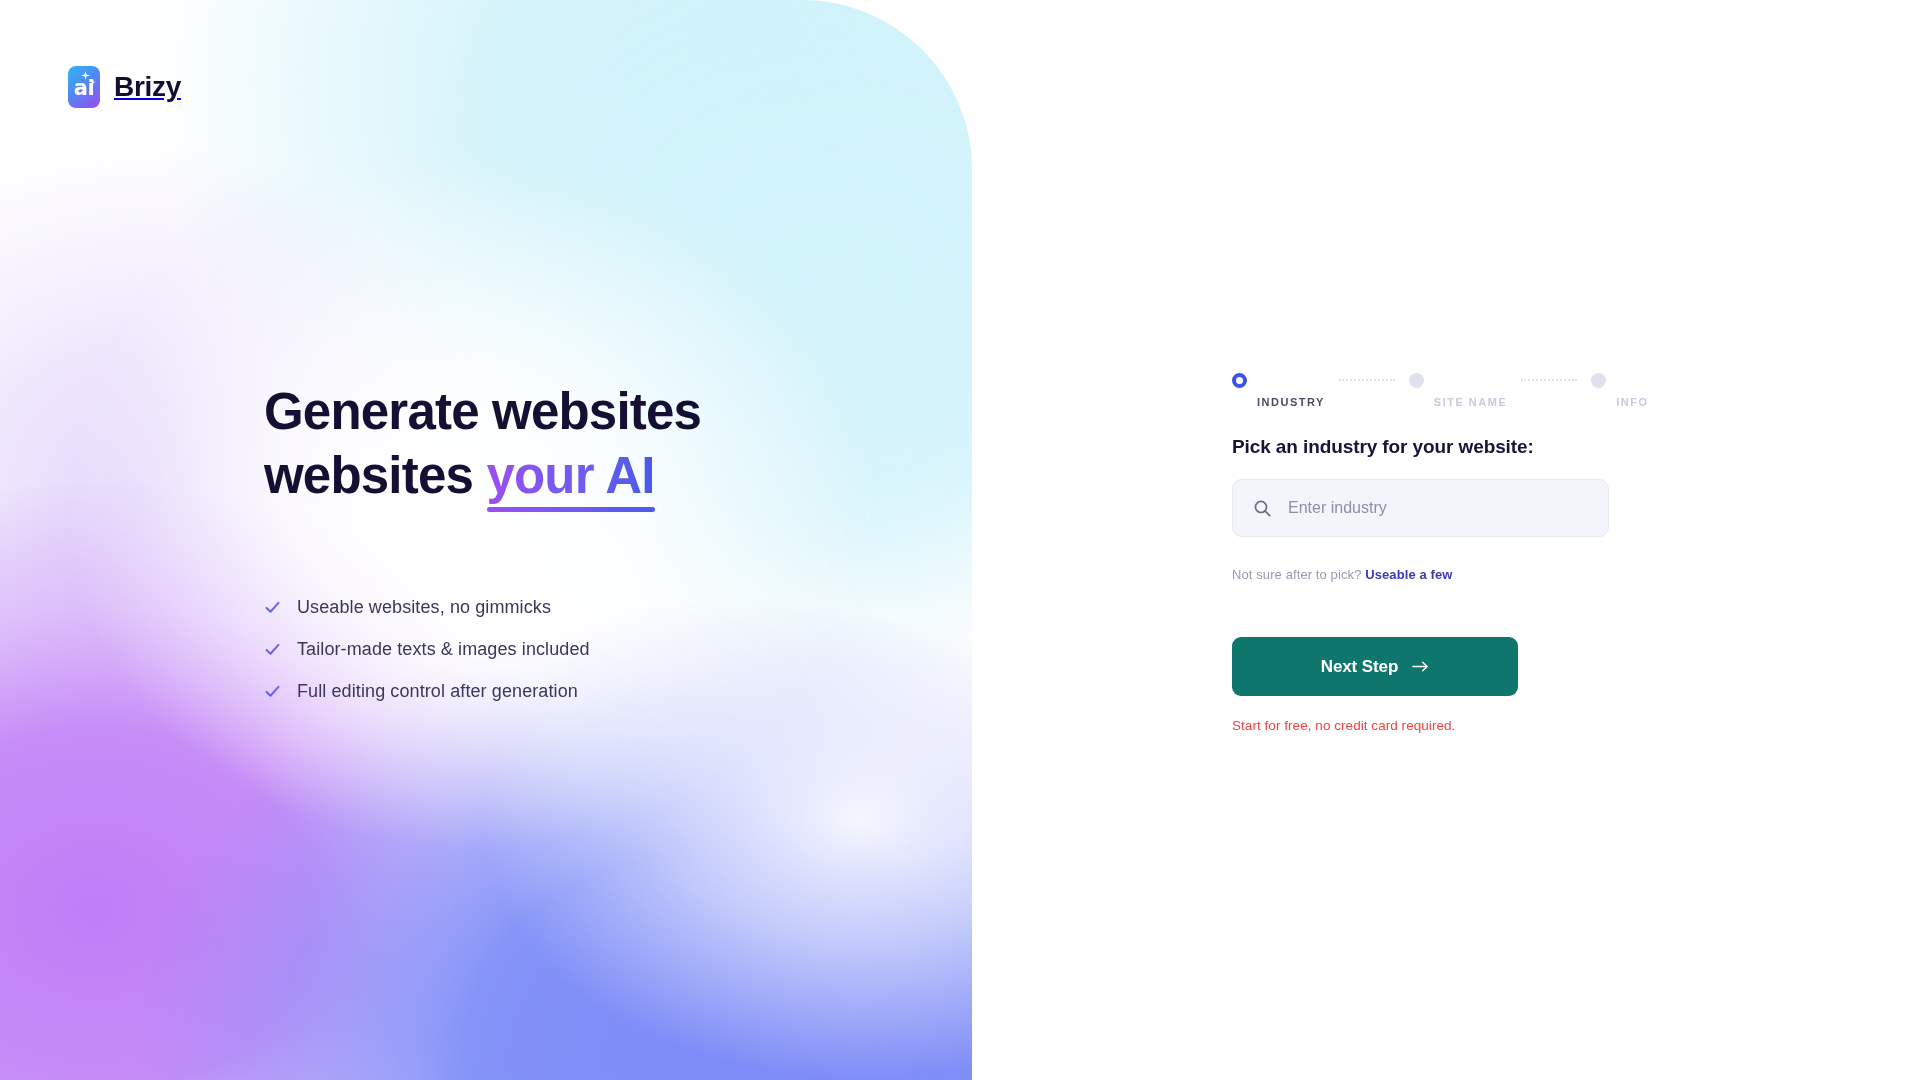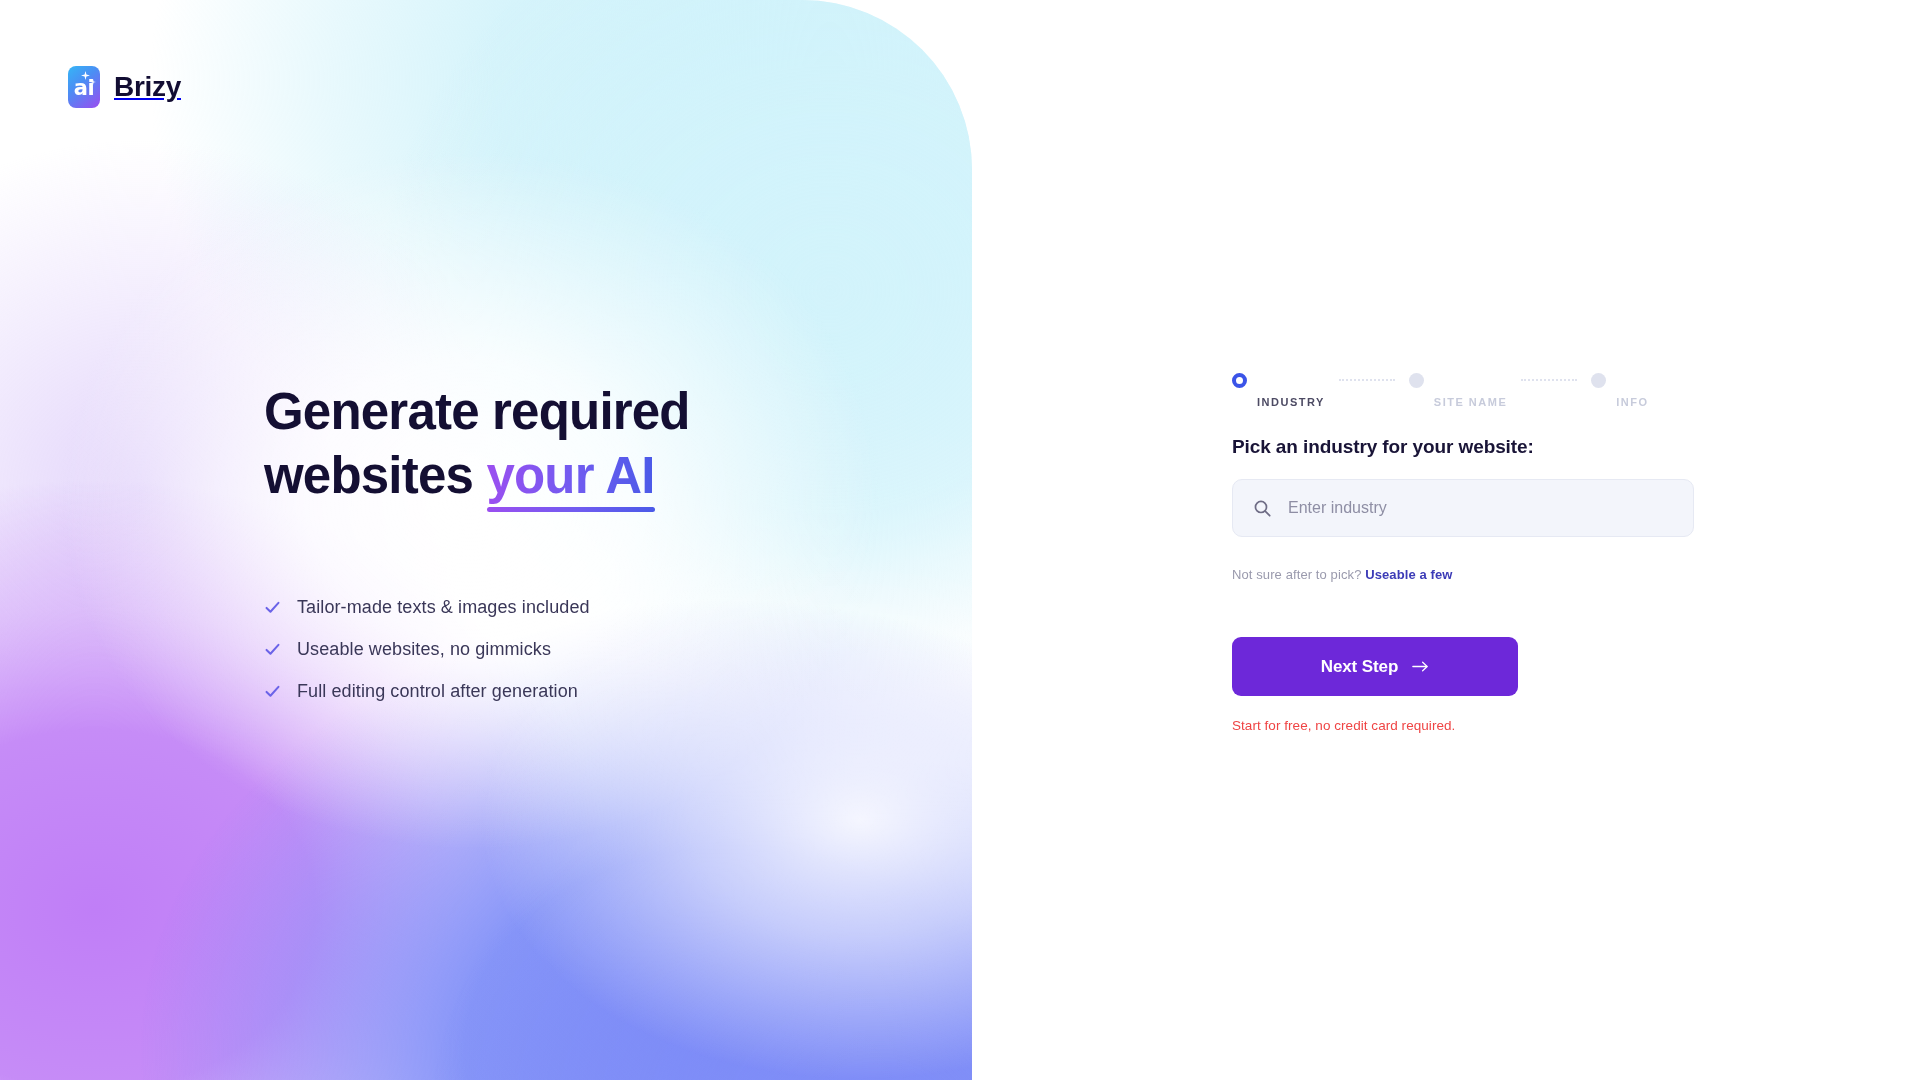--- a/index.html
+++ b/index.html
@@ -230,21 +230,21 @@
     top: 436px; left: 0;
     font-size: 19px;
     font-weight: 700;
     color: #191437;
     letter-spacing: -0.1px;
   }
 
   .search-box {
     position: absolute;
     top: 479px; left: 0;
-    width: 462px;
+    width: 377px;
     height: 58px;
     background: #f3f5fb;
     border: 1px solid #e6e9f3;
     border-radius: 10px;
     display: flex;
     align-items: center;
     padding: 0 20px;
     gap: 16px;
   }
   .search-icon { width: 19px; height: 19px; flex: 0 0 19px; display: block; }
@@ -273,21 +273,21 @@
     text-decoration: none;
   }
 
   .next-btn {
     position: absolute;
     top: 637px; left: 0;
     width: 286px;
     height: 59px;
     border: 0;
     border-radius: 9px;
-    background: #6d28d9;
+    background: #0f766e;
     color: #ffffff;
     font-family: "Liberation Sans", sans-serif;
     font-size: 17px;
     font-weight: 700;
     letter-spacing: -0.1px;
     cursor: pointer;
     display: flex;
     align-items: center;
     justify-content: center;
     gap: 14px;
@@ -323,36 +323,36 @@
     <span class="logo-mark">
       <span class="ai-text">ai</span>
       <span class="spark spark-a"></span>
       <span class="spark spark-b"></span>
     </span>
     <span class="logo-word">Brizy</span>
   </a>
 
   <div class="hero-content">
     <h1 class="headline">
-      <span>Generate required</span><br>
+      <span>Generate websites</span><br>
       <span>websites </span><span class="accent-wrap"><span class="accent">your AI</span><span class="accent-underline"></span></span>
     </h1>
 
     <ul class="bullets">
       <li class="bullet">
         <svg class="check-icon" viewBox="0 0 20 20">
           <path d="M3 10.5 L7.6 15 L17 4.5" fill="none" stroke="#6b63e8" stroke-width="2.4" stroke-linecap="round" stroke-linejoin="round"></path>
         </svg>
-        <span>Tailor-made texts &amp; images included</span>
+        <span>Useable websites, no gimmicks</span>
       </li>
       <li class="bullet">
         <svg class="check-icon" viewBox="0 0 20 20">
           <path d="M3 10.5 L7.6 15 L17 4.5" fill="none" stroke="#6b63e8" stroke-width="2.4" stroke-linecap="round" stroke-linejoin="round"></path>
         </svg>
-        <span>Useable websites, no gimmicks</span>
+        <span>Tailor-made texts &amp; images included</span>
       </li>
       <li class="bullet">
         <svg class="check-icon" viewBox="0 0 20 20">
           <path d="M3 10.5 L7.6 15 L17 4.5" fill="none" stroke="#6b63e8" stroke-width="2.4" stroke-linecap="round" stroke-linejoin="round"></path>
         </svg>
         <span>Full editing control after generation</span>
       </li>
     </ul>
   </div>
 

